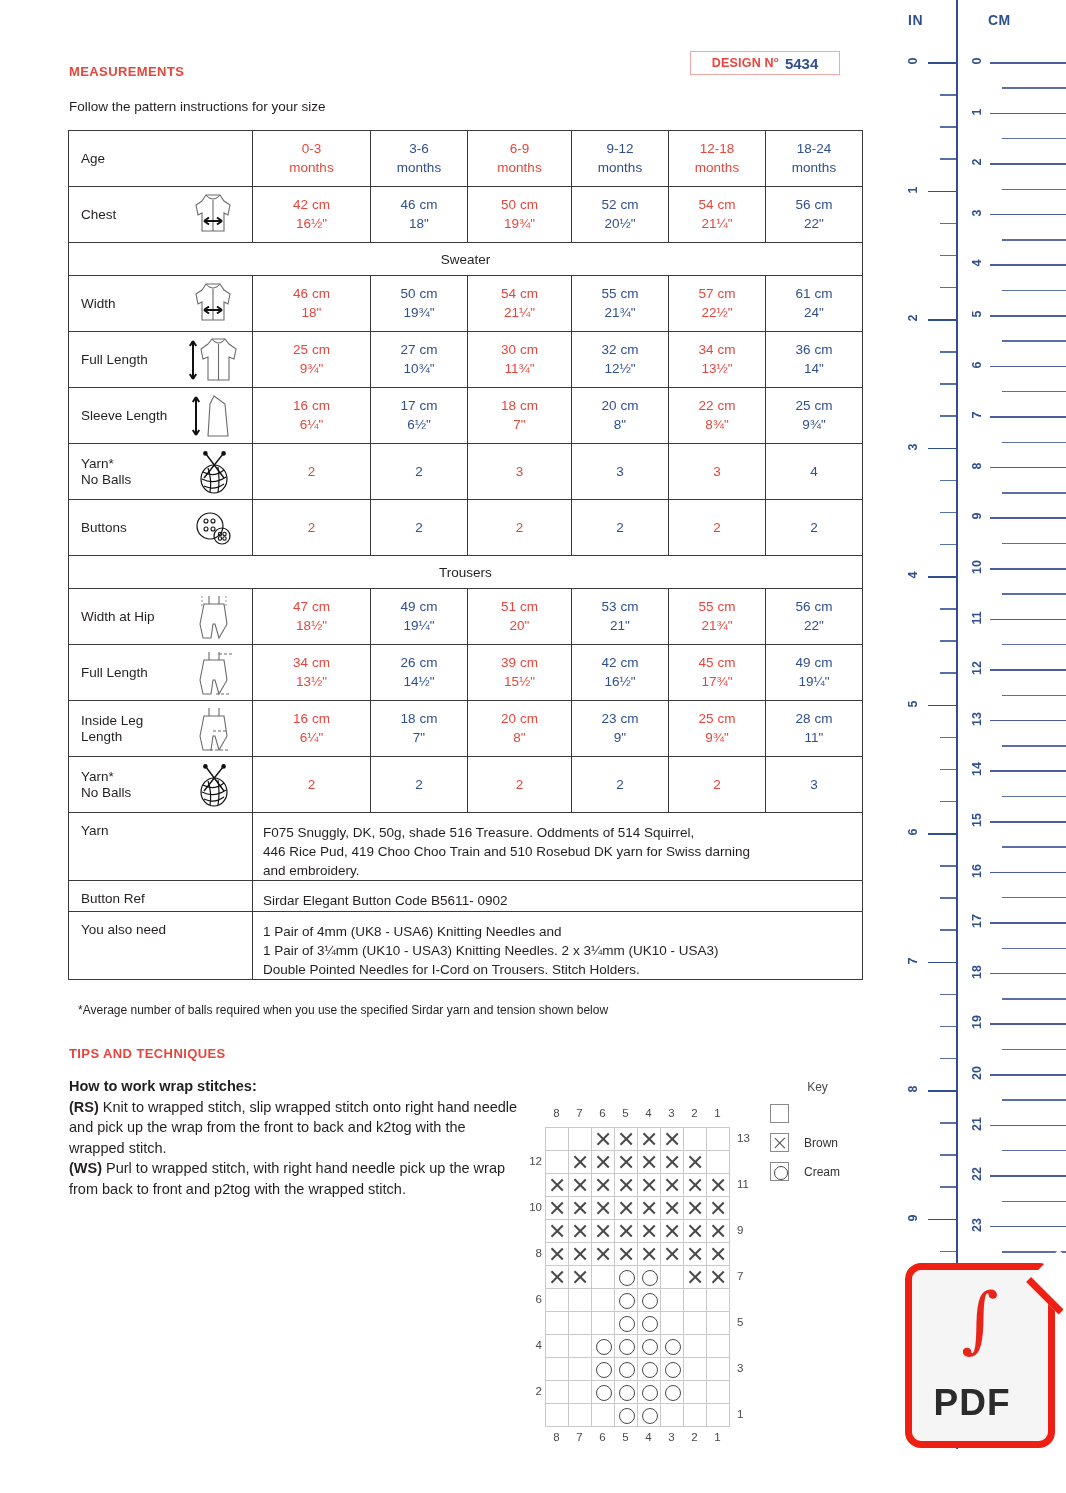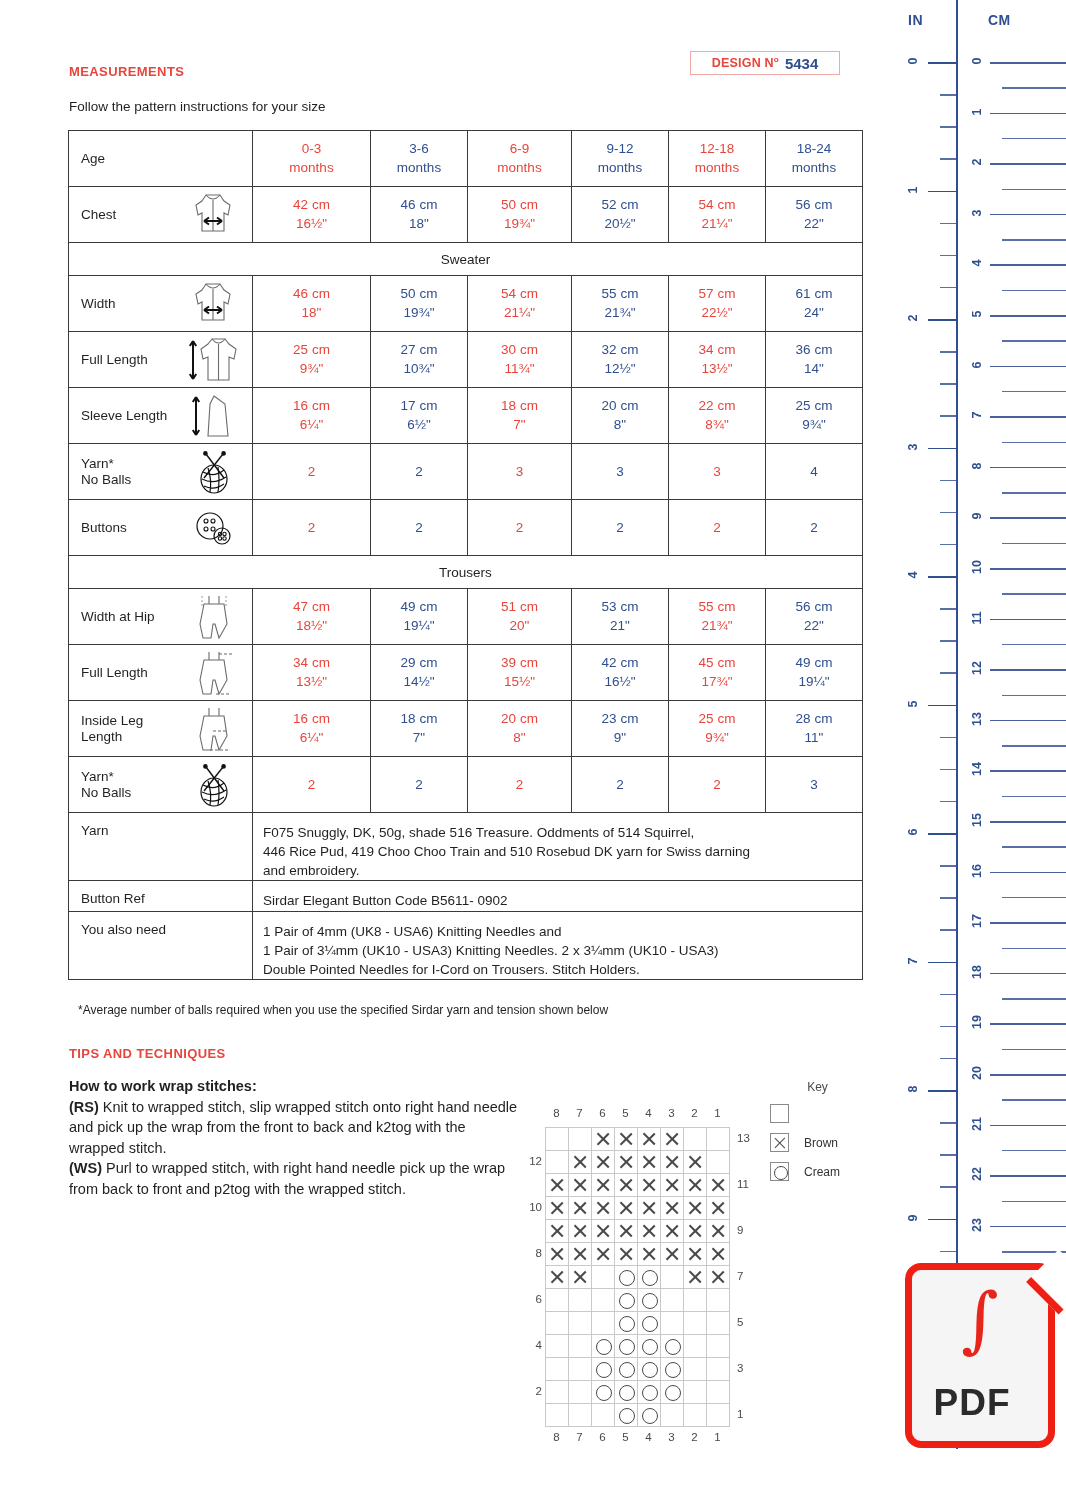--- a/index.html
+++ b/index.html
@@ -416,21 +416,21 @@
       <path stroke="#6b6b6b" fill="none" stroke-width="1.1" d="M20 11 L40 11 L43 31 L35 45 L31 31 L29 31 L27 45 L19 45 L16 31 Z"></path>
       <path stroke="#6b6b6b" fill="none" stroke-width="1.1" d="M25 3 L25 11 M35 3 L35 11"></path>
       <path stroke="#666" stroke-width="1" fill="none" stroke-dasharray="3 2" d="M35 5 H48 M32 45 H46"></path>
               </svg></span>
   </td>
           <td class="c-red" style="width: 97px;">
       <span class="v1">34 cm</span>
             <span class="v2">13½"</span>
           </td>
           <td class="c-blue" style="width: 97px;">
-      <span class="v1">29 cm</span>
+      <span class="v1">26 cm</span>
             <span class="v2">14½"</span>
           </td>
           <td class="c-red" style="width: 97px;">
       <span class="v1">39 cm</span>
             <span class="v2">15½"</span>
           </td>
           <td class="c-blue" style="width: 97px;">
       <span class="v1">42 cm</span>
             <span class="v2">16½"</span>
           </td>

